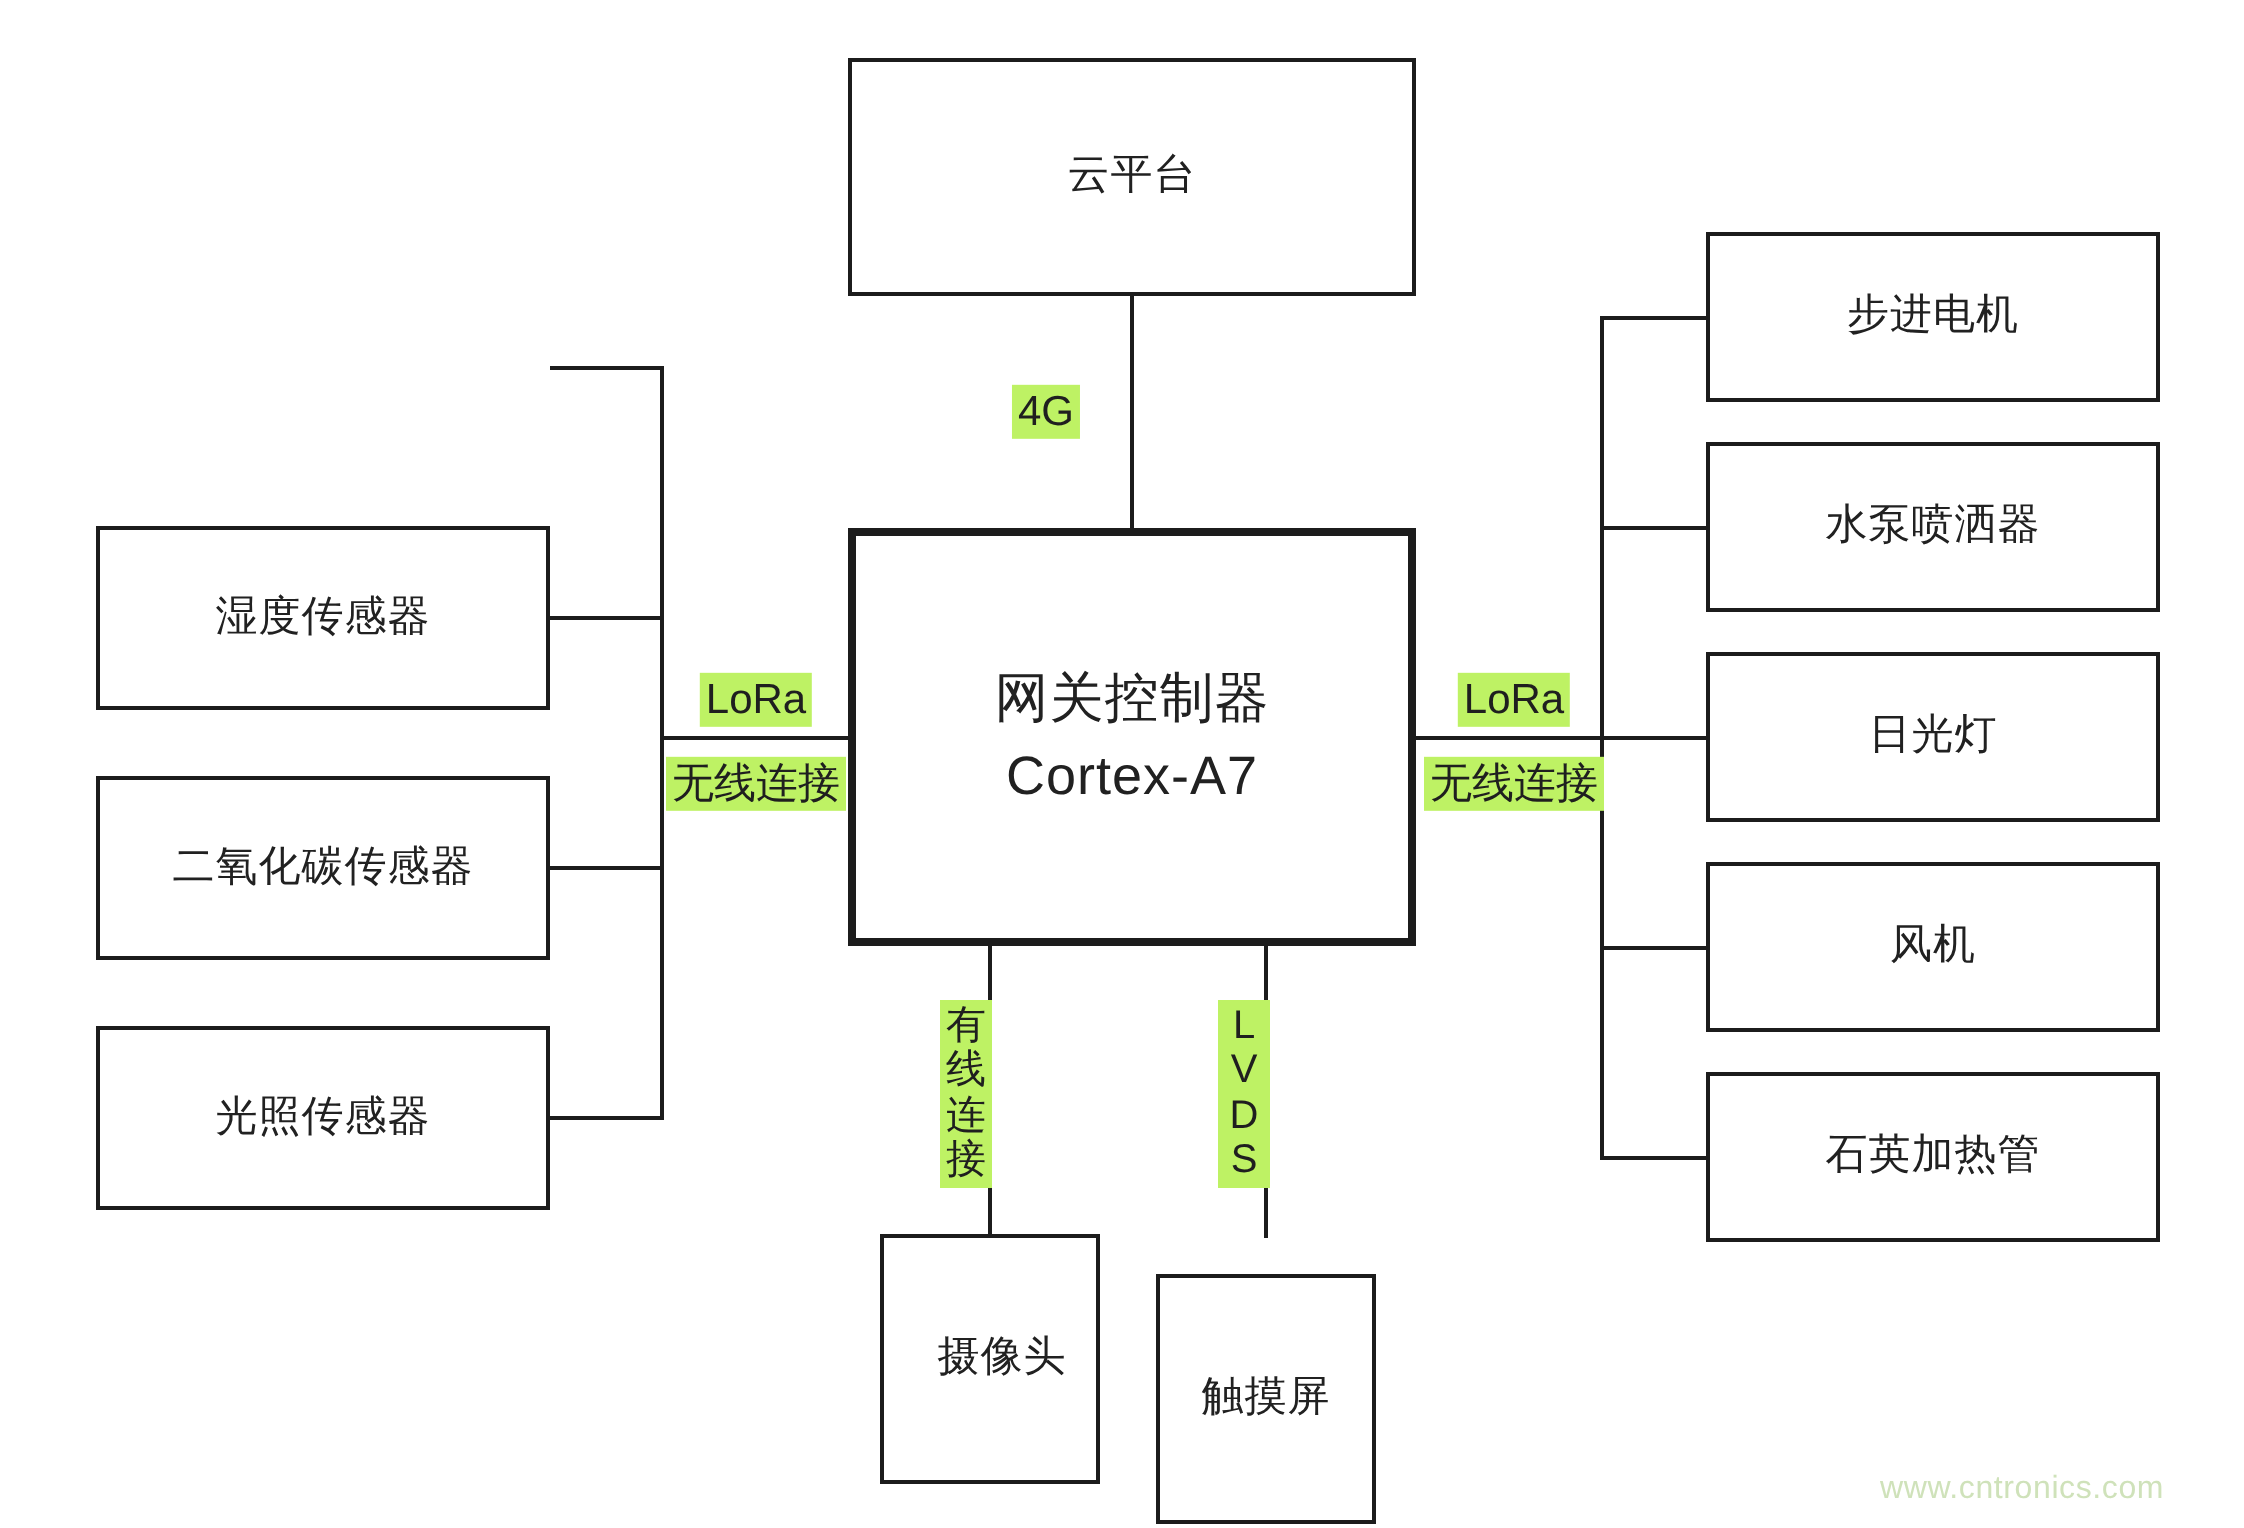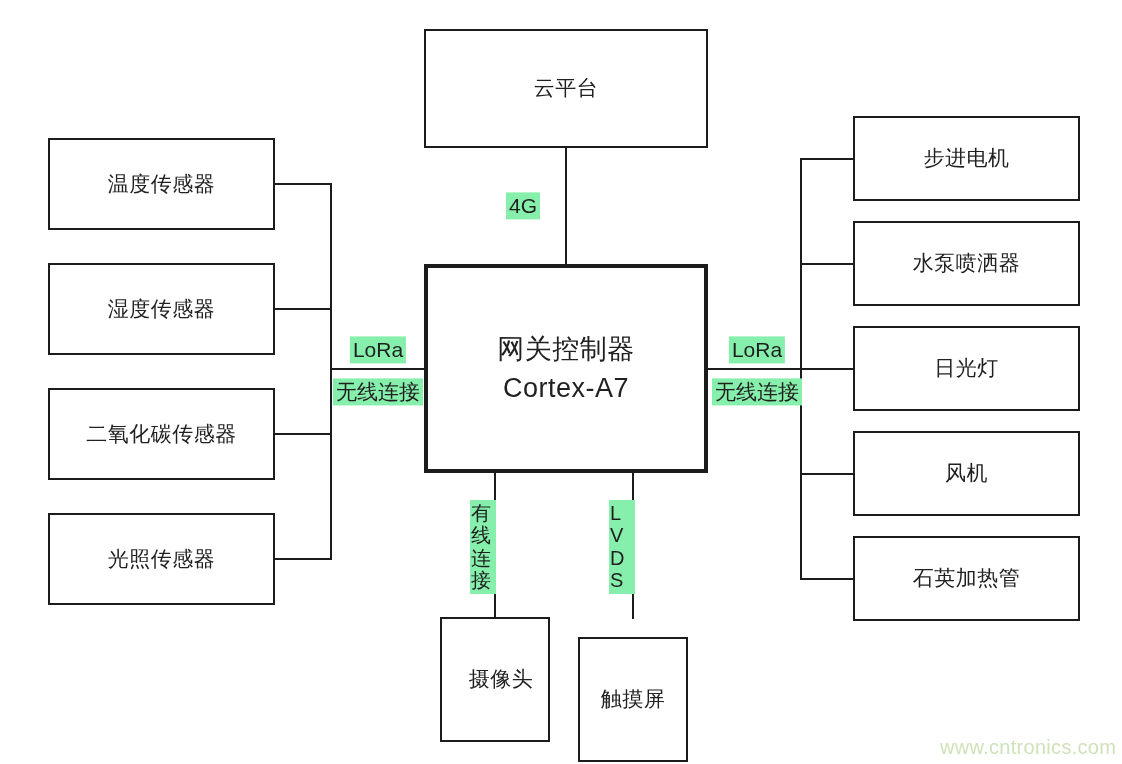--- a/index.html
+++ b/index.html
@@ -45,42 +45,42 @@
   }
   .line {
     position: absolute;
     background: #1c1c1c;
     z-index: 1;
   }
   .line.h { height: 2px; }
   .line.v { width: 2px; }
   .edge-label {
     position: absolute;
-    background: #86efac;
+    background: #bef264;
     color: #1f1f1f;
     font-size: 21px;
     line-height: 1.2;
-    text-align: left;
+    text-align: center;
     z-index: 4;
     padding: 1px 3px;
     white-space: nowrap;
   }
   .edge-label.vertical {
     white-space: normal;
     width: 24px;
     padding: 2px 1px;
     line-height: 1.12;
     font-size: 20px;
   }
   .edge-label.vertical .ch {
     display: block;
   }
   .watermark {
     position: absolute;
-    font-size: 20px;
+    font-size: 16px;
     color: #cfe2ba;
     letter-spacing: 0.3px;
     z-index: 5;
   }
 </style>
 </head>
 <body>
 
 <div id="canvas">
 
@@ -89,23 +89,20 @@
   </div>
 
   <div class="line v" style="left:565px; top:148px; height:118px;"></div>
   <div class="edge-label" style="left:540px; top:206px; transform:translate(-100%,-50%);">4G</div>
 
   <div class="node emphasis" style="left:424px; top:264px; width:284px; height:209px;">
     <span class="label">网关控制器
 Cortex-A7</span>
   </div>
 
-  <div class="node" style="left:48px; top:138px; width:227px; height:92px;">
-    <span class="label">温度传感器</span>
-  </div>
   <div class="node" style="left:48px; top:263px; width:227px; height:92px;">
     <span class="label">湿度传感器</span>
   </div>
   <div class="node" style="left:48px; top:388px; width:227px; height:92px;">
     <span class="label">二氧化碳传感器</span>
   </div>
   <div class="node" style="left:48px; top:513px; width:227px; height:92px;">
     <span class="label">光照传感器</span>
   </div>
 

